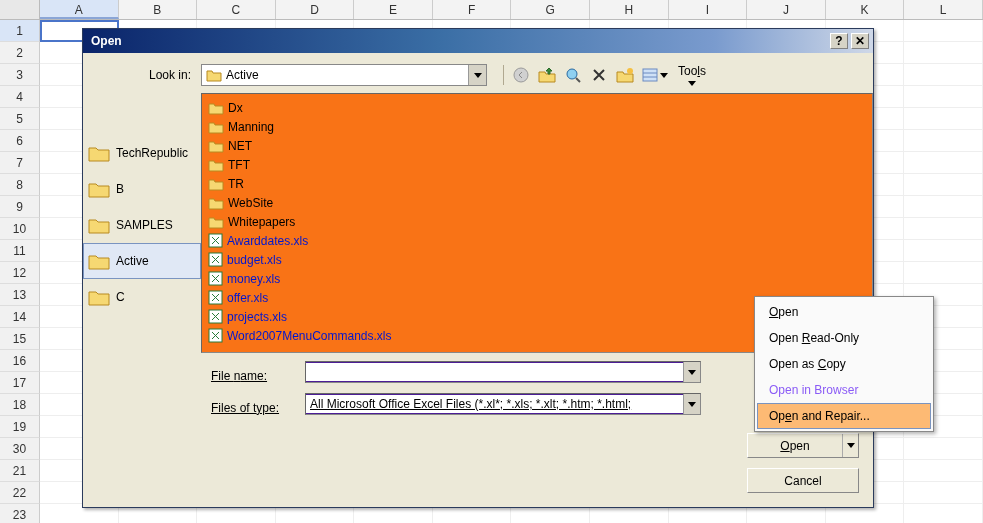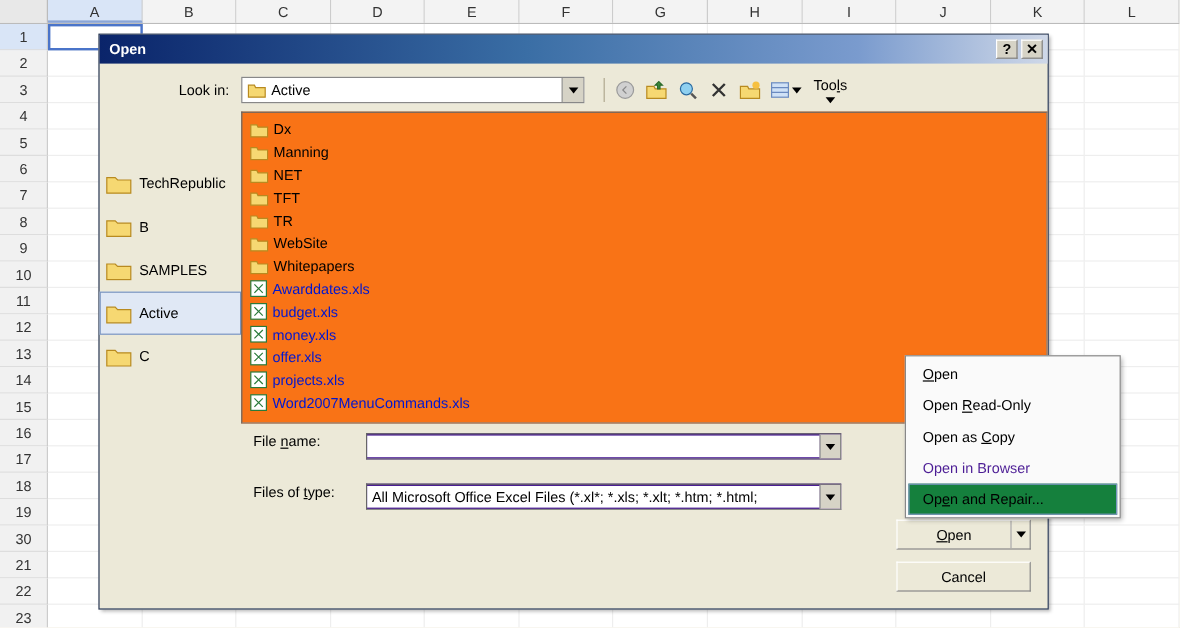--- a/index.html
+++ b/index.html
@@ -118,21 +118,21 @@
     overflow:auto;
   }
   .file-item { display:flex; align-items:center; height:19px; gap:4px; padding-left:2px;}
   .file-item.sel { outline:1px dotted #999; background:#eef2fa;}
   .file-item .fname { color: #0017d1; text-decoration: none; }
   .fname.black { color:#000;}
 
   .bottom-area {
     padding: 8px 10px 0 128px;
   }
-  .field-row { display:flex; align-items:flex-start; margin-bottom: 20px;}
+  .field-row { display:flex; align-items:flex-end; margin-bottom: 10px; text-decoration: underline;}
   .field-row .lbl { width: 94px; }
   .textbox {
     flex:1; max-width:396px; height:22px; background:#4c1d95;
     border:1px solid #888; border-top-color:#666; border-left-color:#666;
     display:flex; align-items:center;
   }
   .textbox input { border:none; outline:none; width:100%; padding:2px 4px; font-family:inherit; font-size:12px;}
   .textbox .dd-arrow{ width:18px;height:20px;background:#d6d3c6;border-left:1px solid #999; display:flex;align-items:center;justify-content:center;}
   .btn-col {
     position:absolute; right:14px; bottom:14px;
@@ -162,22 +162,22 @@
     background:#fafafa;
     border: 1px solid #888;
     box-shadow: 2px 2px 4px rgba(0,0,0,0.3);
     padding: 2px 2px;
     z-index: 50;
   }
   .menu-item {
     height: 26px; padding: 0 12px;
     display:flex; align-items:center;
   }
-  .menu-item.hl { background:#15803d; border:1px solid #7a94c0; padding:0 11px;}
-  .menu-item.disabled { color:#4c1d95;}
+  .menu-item.hl { background:#fdba74; border:1px solid #7a94c0; padding:0 11px;}
+  .menu-item.disabled { color:#8b5cf6;}
 
   
   .triangle-down { width:0;height:0;border-left:4px solid transparent;border-right:4px solid transparent;border-top:5px solid #000;}
 </style>
 </head>
 <body>
 
 <div class="spreadsheet">
   <div class="col-headers">
     <div class="corner"></div>

